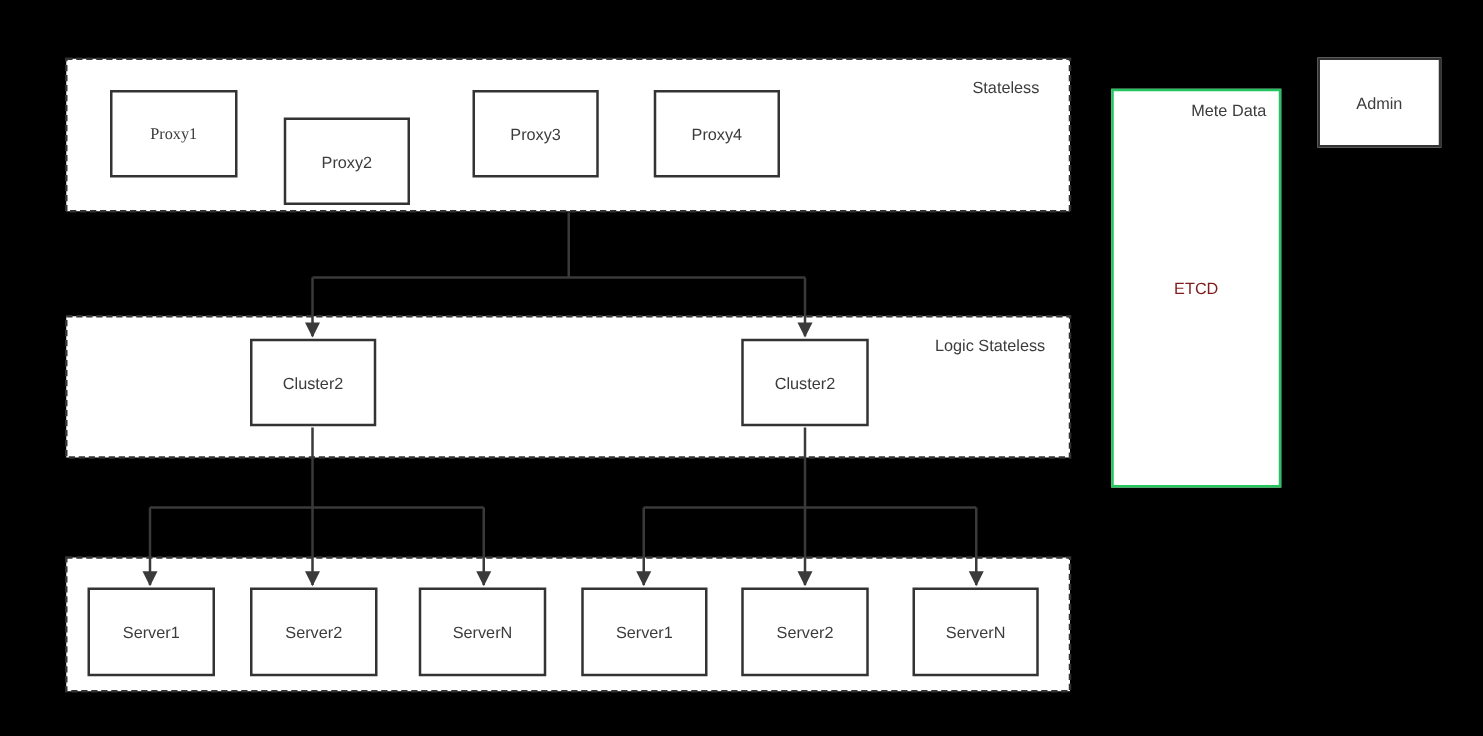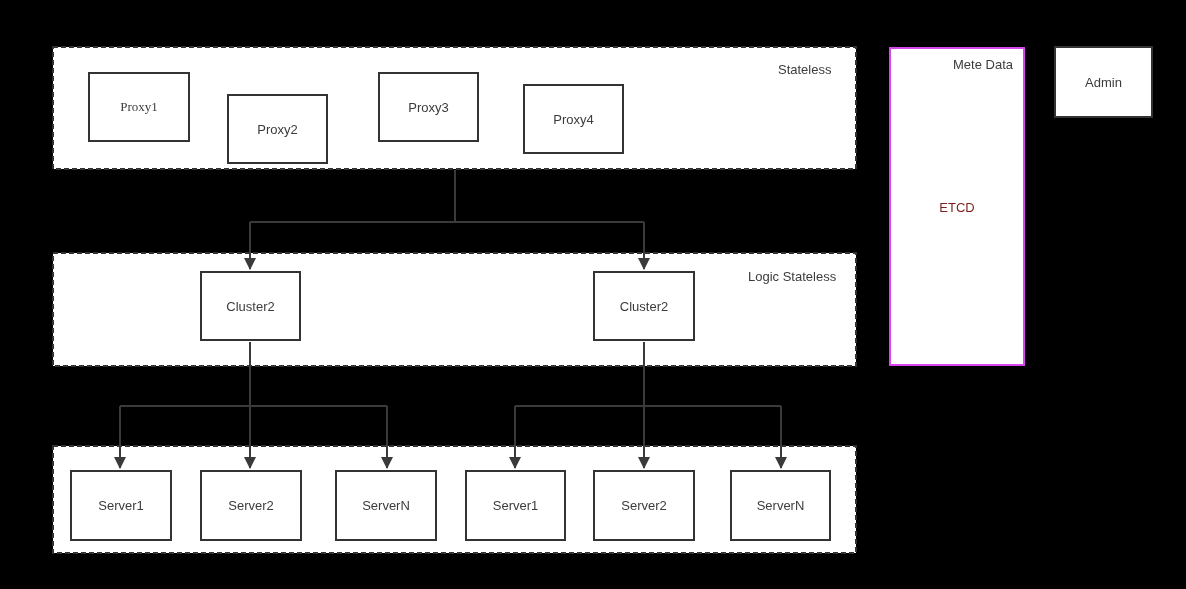--- a/index.html
+++ b/index.html
@@ -34,22 +34,23 @@
     position: absolute;
     font-size: 13px;
     color: #3c3c3c;
     z-index: 2;
     white-space: nowrap;
   }
   .meta-box {
     position: absolute;
     box-sizing: border-box;
     background: #fff;
-    border: 2px solid #d946ef;
+    border: 2px solid #22c55e;
     z-index: 2;
+    margin-top: 24px;
   }
   .meta-box .meta-label {
     position: absolute;
     top: 8px;
     right: 10px;
     font-size: 13px;
     color: #3c3c3c;
     white-space: nowrap;
   }
   .meta-box .meta-center {
@@ -105,21 +106,21 @@
       <path d="M781 406 V468" marker-end="url(#arrow)"></path>
     </g>
   </svg>
 
   <div class="group-label" style="left:778px; top:62px;text-align:center;">Stateless</div>
   <div class="group-label" style="left:748px; top:269px;">Logic Stateless</div>
 
   <div class="node" style="left:88px;  top:72px; width:102px; height:70px;font-family:Liberation Serif, serif;">Proxy1</div>
   <div class="node" style="left:227px; top:72px; width:101px; height:70px;margin-top:22px;">Proxy2</div>
   <div class="node" style="left:378px; top:72px; width:101px; height:70px;">Proxy3</div>
-  <div class="node" style="left:523px; top:84px; width:101px; height:70px;">Proxy4</div>
+  <div class="node" style="left:523px; top:72px; width:101px; height:70px;">Proxy4</div>
 
   <div class="node" style="left:200px; top:271px; width:101px; height:70px;">Cluster2</div>
   <div class="node" style="left:593px; top:271px; width:102px; height:70px;">Cluster2</div>
 
   <div class="node" style="left:70px;  top:470px; width:102px; height:71px;">Server1</div>
   <div class="node" style="left:200px; top:470px; width:102px; height:71px;">Server2</div>
   <div class="node" style="left:335px; top:470px; width:102px; height:71px;">ServerN</div>
   <div class="node" style="left:465px; top:470px; width:101px; height:71px;">Server1</div>
   <div class="node" style="left:593px; top:470px; width:102px; height:71px;">Server2</div>
   <div class="node" style="left:730px; top:470px; width:101px; height:71px;">ServerN</div>

